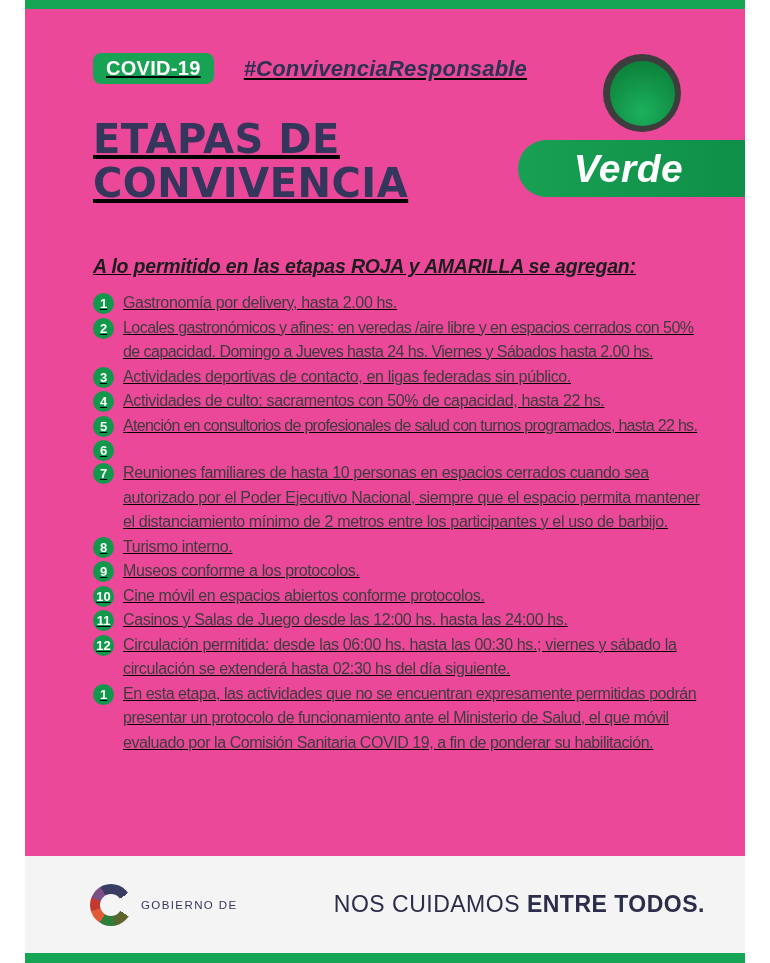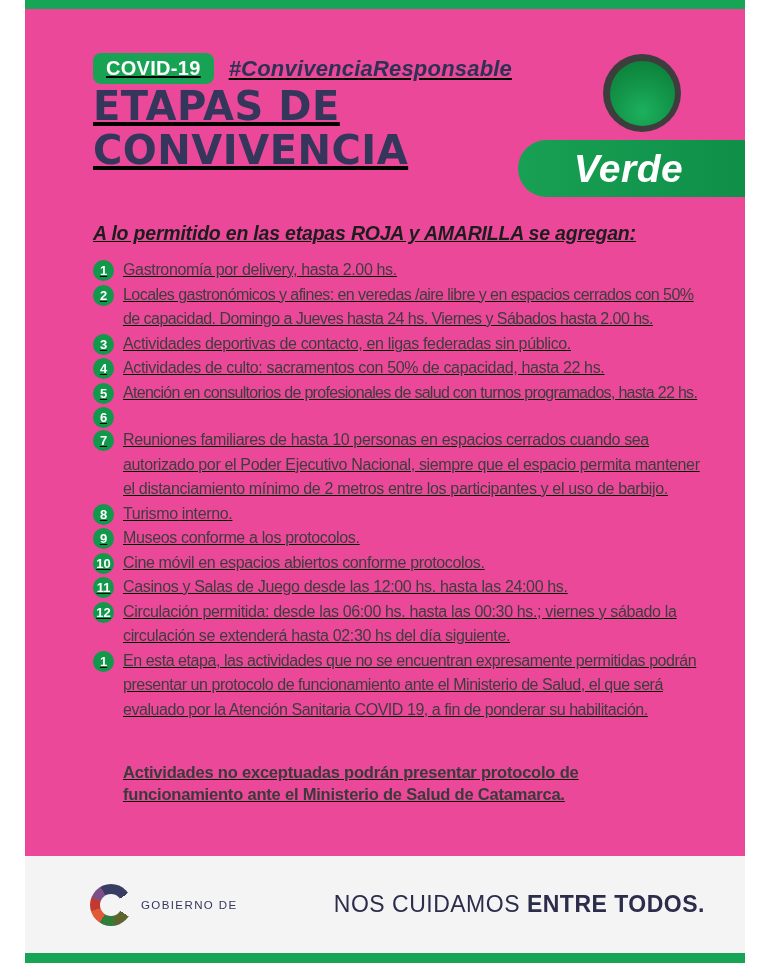--- a/index.html
+++ b/index.html
@@ -13,23 +13,23 @@
 
   .content { padding:53px 45px 0 68px; }
 
   
   .badge-row { display:flex; align-items:center; gap:15px; }
   .covid-badge {
     display:inline-block; background:#18a354; color:#ffffff;
     font-weight:700; font-size:20px; letter-spacing:.3px;
     padding:4px 13px 5px; border-radius:8px; line-height:22px;
   }
-  .hashtag { font-style:italic; font-weight:700; font-size:22px; color:#2f3154; letter-spacing:.2px; }
+  .hashtag { font-style:italic; font-weight:700; font-size:22px; color:#2f3154; letter-spacing:.2px;margin-left:15px; }
 
-  .title { font-family:"DejaVu Sans","Liberation Sans",sans-serif;
+  .title { margin-top:33px; font-family:"DejaVu Sans","Liberation Sans",sans-serif;
     font-weight:800; font-size:40px; line-height:44px; color:#34365b; letter-spacing:.5px; }
   .title span { display:block; }
 
   .traffic-light { position:absolute; top:54px; right:64px; width:78px; height:78px;
     border-radius:50%; background:#3d3d3d; display:flex; align-items:center; justify-content:center; }
   .traffic-light .lamp { width:65px; height:65px; border-radius:50%;
     background:radial-gradient(circle at 50% 78%, #1cb15c 0%, #13964a 45%, #0a7a35 100%); }
 
   .stage-pill { position:absolute; top:140px; right:0; width:227px; height:57px;
     background:linear-gradient(90deg,#18a054,#0f8f48); border-radius:29px 0 0 29px;
@@ -141,25 +141,24 @@
         <li>
     <span class="num">11</span>
     <span class="txt">Casinos y Salas de Juego desde las 12:00 hs. hasta las 24:00 hs.</span>
   </li>
         <li>
     <span class="num">12</span>
     <span class="txt">Circulación permitida: desde las 06:00 hs. hasta las 00:30 hs.; viernes y sábado la circulación se extenderá hasta 02:30 hs del día siguiente.</span>
   </li>
         <li>
     <span class="num">1</span>
-    <span class="txt">En esta etapa, las actividades que no se encuentran expresamente permitidas podrán presentar un protocolo de funcionamiento ante el Ministerio de Salud, el que será evaluado por la Atención Sanitaria COVID 19, a fin de ponderar su habilitación.</span>
+    <span class="txt">En esta etapa, las actividades que no se encuentran expresamente permitidas podrán presentar un protocolo de funcionamiento ante el Ministerio de Salud, el que móvil evaluado por la Comisión Sanitaria COVID 19, a fin de ponderar su habilitación.</span>
   </li>
       </ol>
 
-    <p class="note">Actividades no exceptuadas podrán presentar protocolo de funcionamiento ante el Ministerio de Salud de Catamarca.</p>
   </div>
 
   <div class="traffic-light">
     <div class="lamp"></div>
   </div>
 
   <div class="stage-pill">
     <span class="stage-text">Verde</span>
   </div>
 

